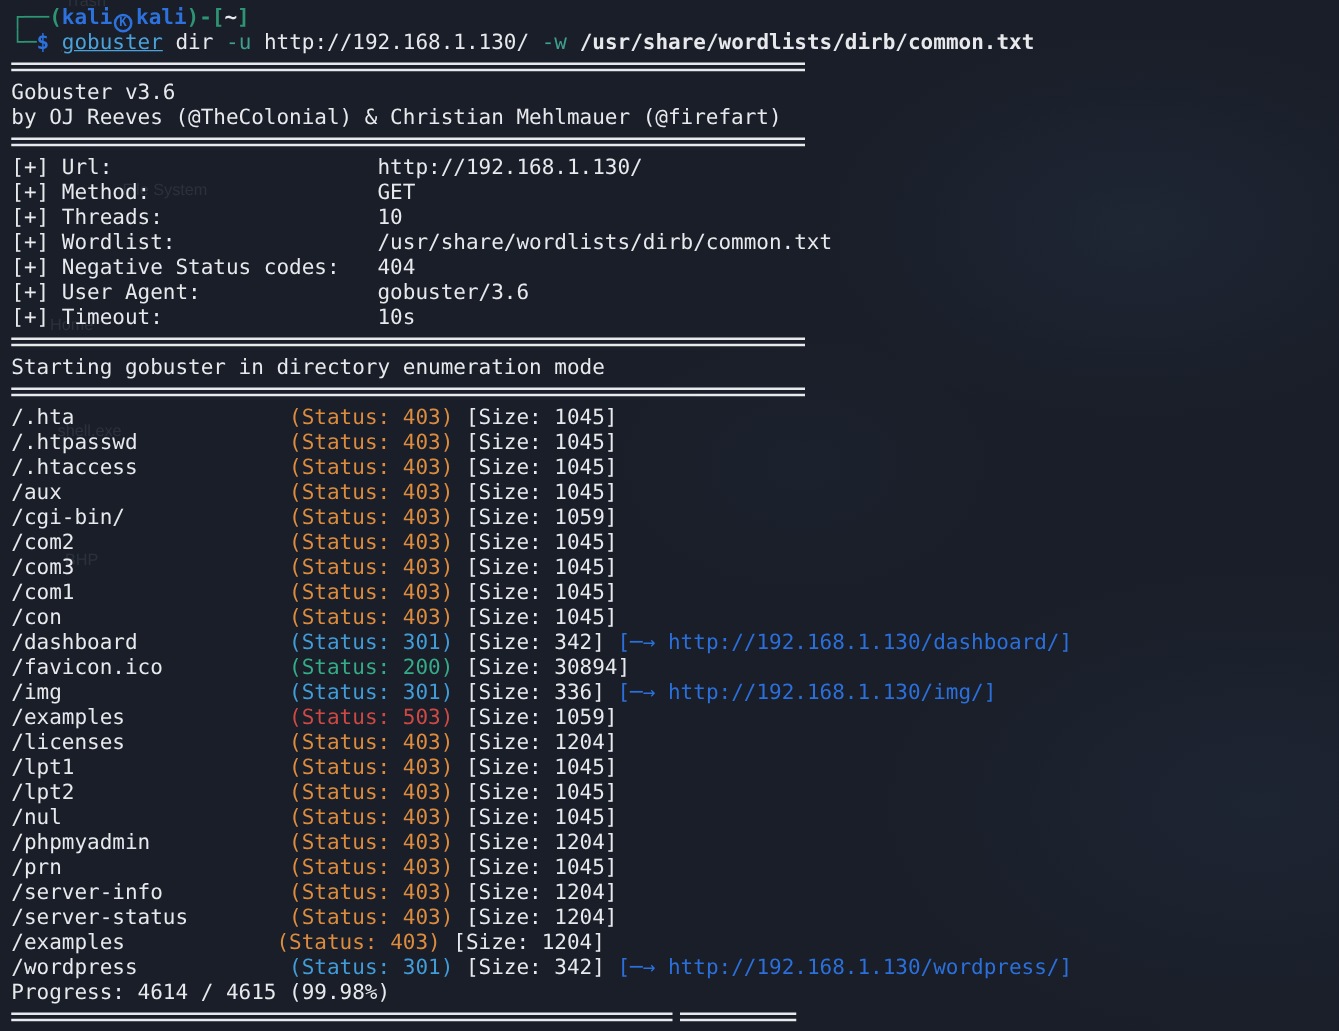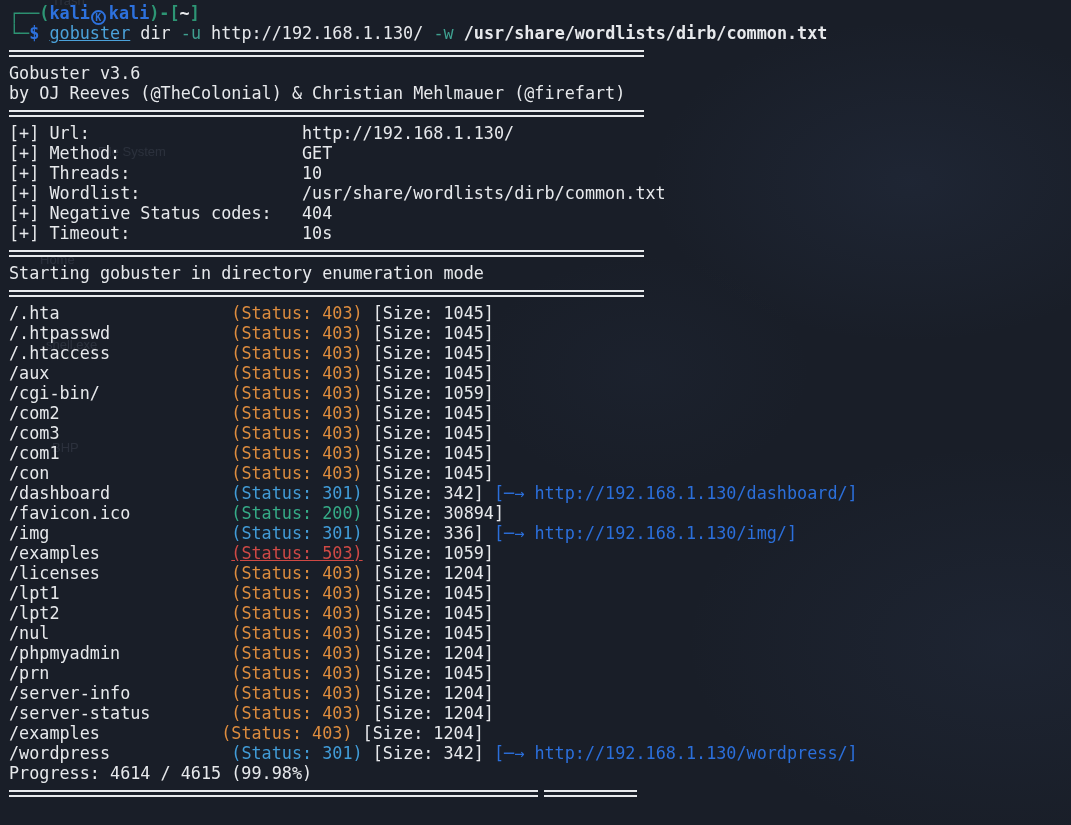--- a/index.html
+++ b/index.html
@@ -30,21 +30,21 @@
   }
   .c-g  {color:var(--prompt_green);font-weight:bold;}
   .c-bb {color:var(--prompt_blue);font-weight:bold;}
   .c-cmd{color:var(--command_cyan);text-decoration:underline;}
   .c-fl {color:var(--flag_teal);}
   .c-w  {color:var(--fg);}
   .c-wb {color:var(--fg);font-weight:bold;}
   .st-403{color:var(--status_403);}
   .st-301{color:var(--status_301);}
   .st-200{color:var(--status_200);}
-  .st-503{color:var(--status_503);text-decoration:underline;}
+  .st-503{color:var(--status_503);}
   .c-rd {color:var(--redirect_blue);}
   .sep-line{
     display:inline-block;vertical-align:top;margin-top:7px;height:7px;
     border-top:2px solid var(--fg);border-bottom:2px solid var(--fg);
   }
   .kali-sym{
     display:inline-block;width:15px;height:15px;margin:0 3px 0 1px;
     border:2px solid var(--prompt_blue);border-radius:50%;
     color:var(--prompt_blue);font-size:10px;font-weight:bold;
     line-height:12px;text-align:center;vertical-align:-2px;
@@ -66,20 +66,21 @@
     <div class="line"><span class="c-g">└─</span><span class="c-bb">$</span><span class="c-w"> </span><span class="c-cmd">gobuster</span><span class="c-w"> dir </span><span class="c-fl">-u</span><span class="c-w"> http://192.168.1.130/ </span><span class="c-fl">-w</span><span class="c-wb"> /usr/share/wordlists/dirb/common.txt</span></div>
     <div class="line"><span class="sep-line" style="width: 635px;"></span></div>
     <div class="line"><span class="c-w">Gobuster v3.6</span></div>
     <div class="line"><span class="c-w">by OJ Reeves (@TheColonial) &amp; Christian Mehlmauer (@firefart)</span></div>
     <div class="line"><span class="sep-line" style="width: 635px;"></span></div>
     <div class="line"><span class="c-w">[+] Url:                     http://192.168.1.130/</span></div>
     <div class="line"><span class="c-w">[+] Method:                  GET</span></div>
     <div class="line"><span class="c-w">[+] Threads:                 10</span></div>
     <div class="line"><span class="c-w">[+] Wordlist:                /usr/share/wordlists/dirb/common.txt</span></div>
     <div class="line"><span class="c-w">[+] Negative Status codes:   404</span></div>
+    <div class="line"><span class="c-w">[+] User Agent:              gobuster/3.6</span></div>
     <div class="line"><span class="c-w">[+] Timeout:                 10s</span></div>
     <div class="line"><span class="sep-line" style="width: 635px;"></span></div>
     <div class="line"><span class="c-w">Starting gobuster in directory enumeration mode</span></div>
     <div class="line"><span class="sep-line" style="width: 635px;"></span></div>
     <div class="line"><span class="c-w">/.hta                 </span><span class="st-403">(Status: 403)</span><span class="c-w"> [Size: 1045]</span></div>
     <div class="line"><span class="c-w">/.htpasswd            </span><span class="st-403">(Status: 403)</span><span class="c-w"> [Size: 1045]</span></div>
     <div class="line"><span class="c-w">/.htaccess            </span><span class="st-403">(Status: 403)</span><span class="c-w"> [Size: 1045]</span></div>
     <div class="line"><span class="c-w">/aux                  </span><span class="st-403">(Status: 403)</span><span class="c-w"> [Size: 1045]</span></div>
     <div class="line"><span class="c-w">/cgi-bin/             </span><span class="st-403">(Status: 403)</span><span class="c-w"> [Size: 1059]</span></div>
     <div class="line"><span class="c-w">/com2                 </span><span class="st-403">(Status: 403)</span><span class="c-w"> [Size: 1045]</span></div>

